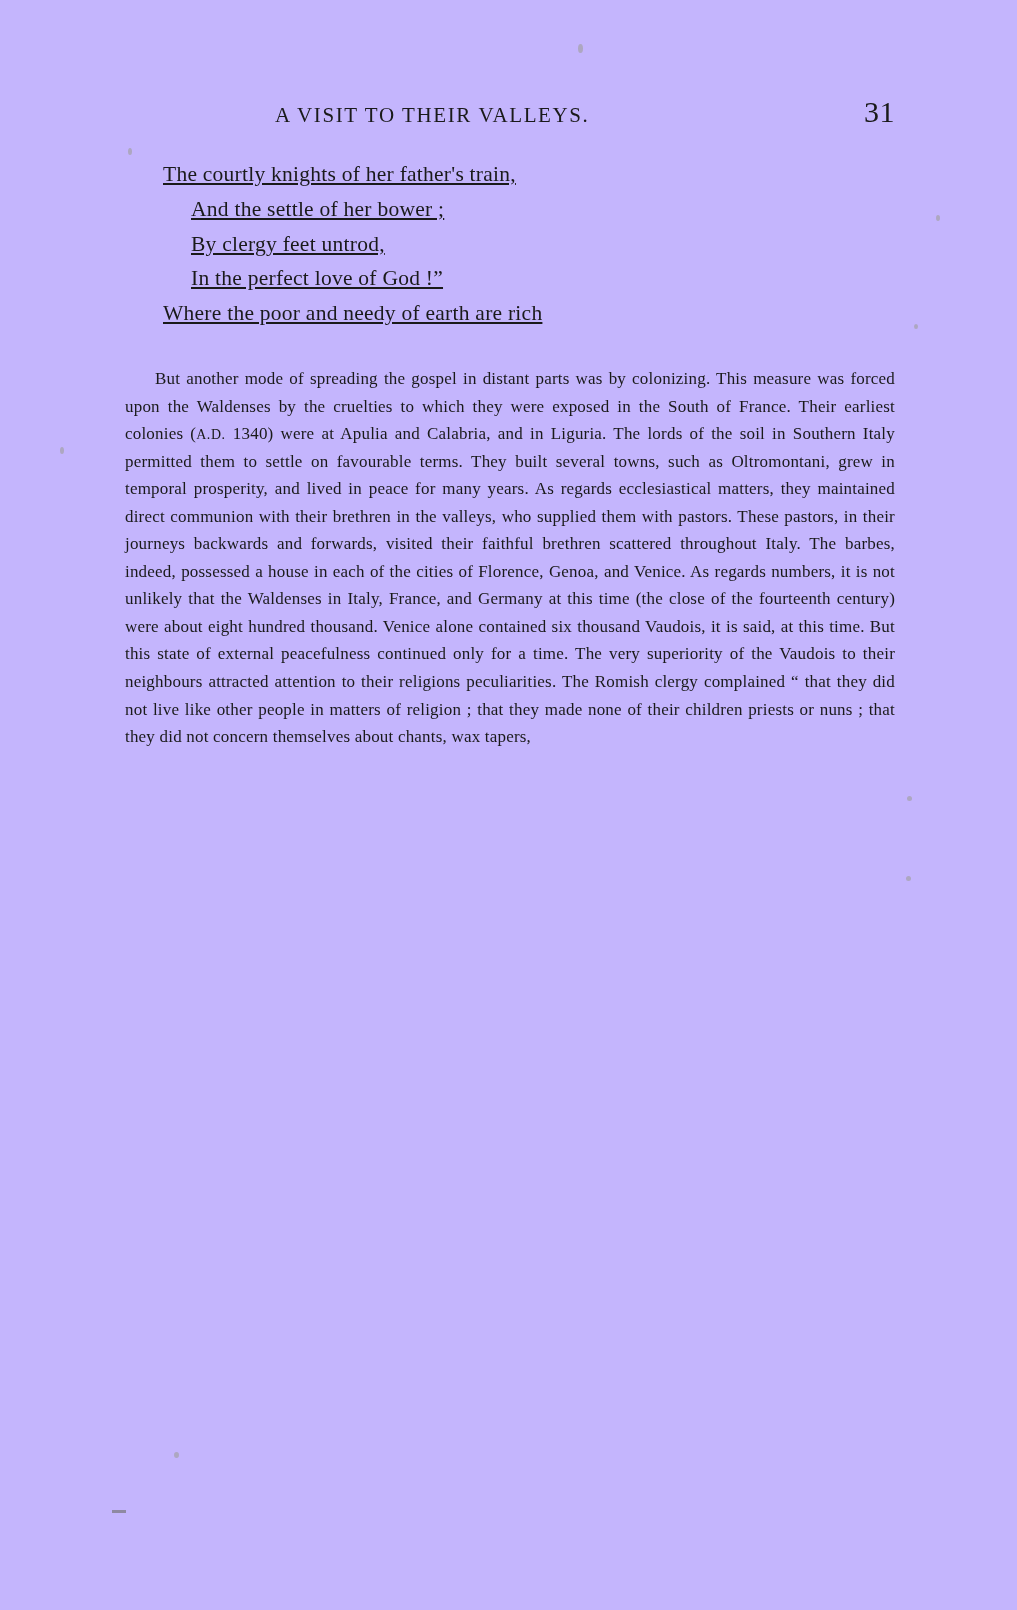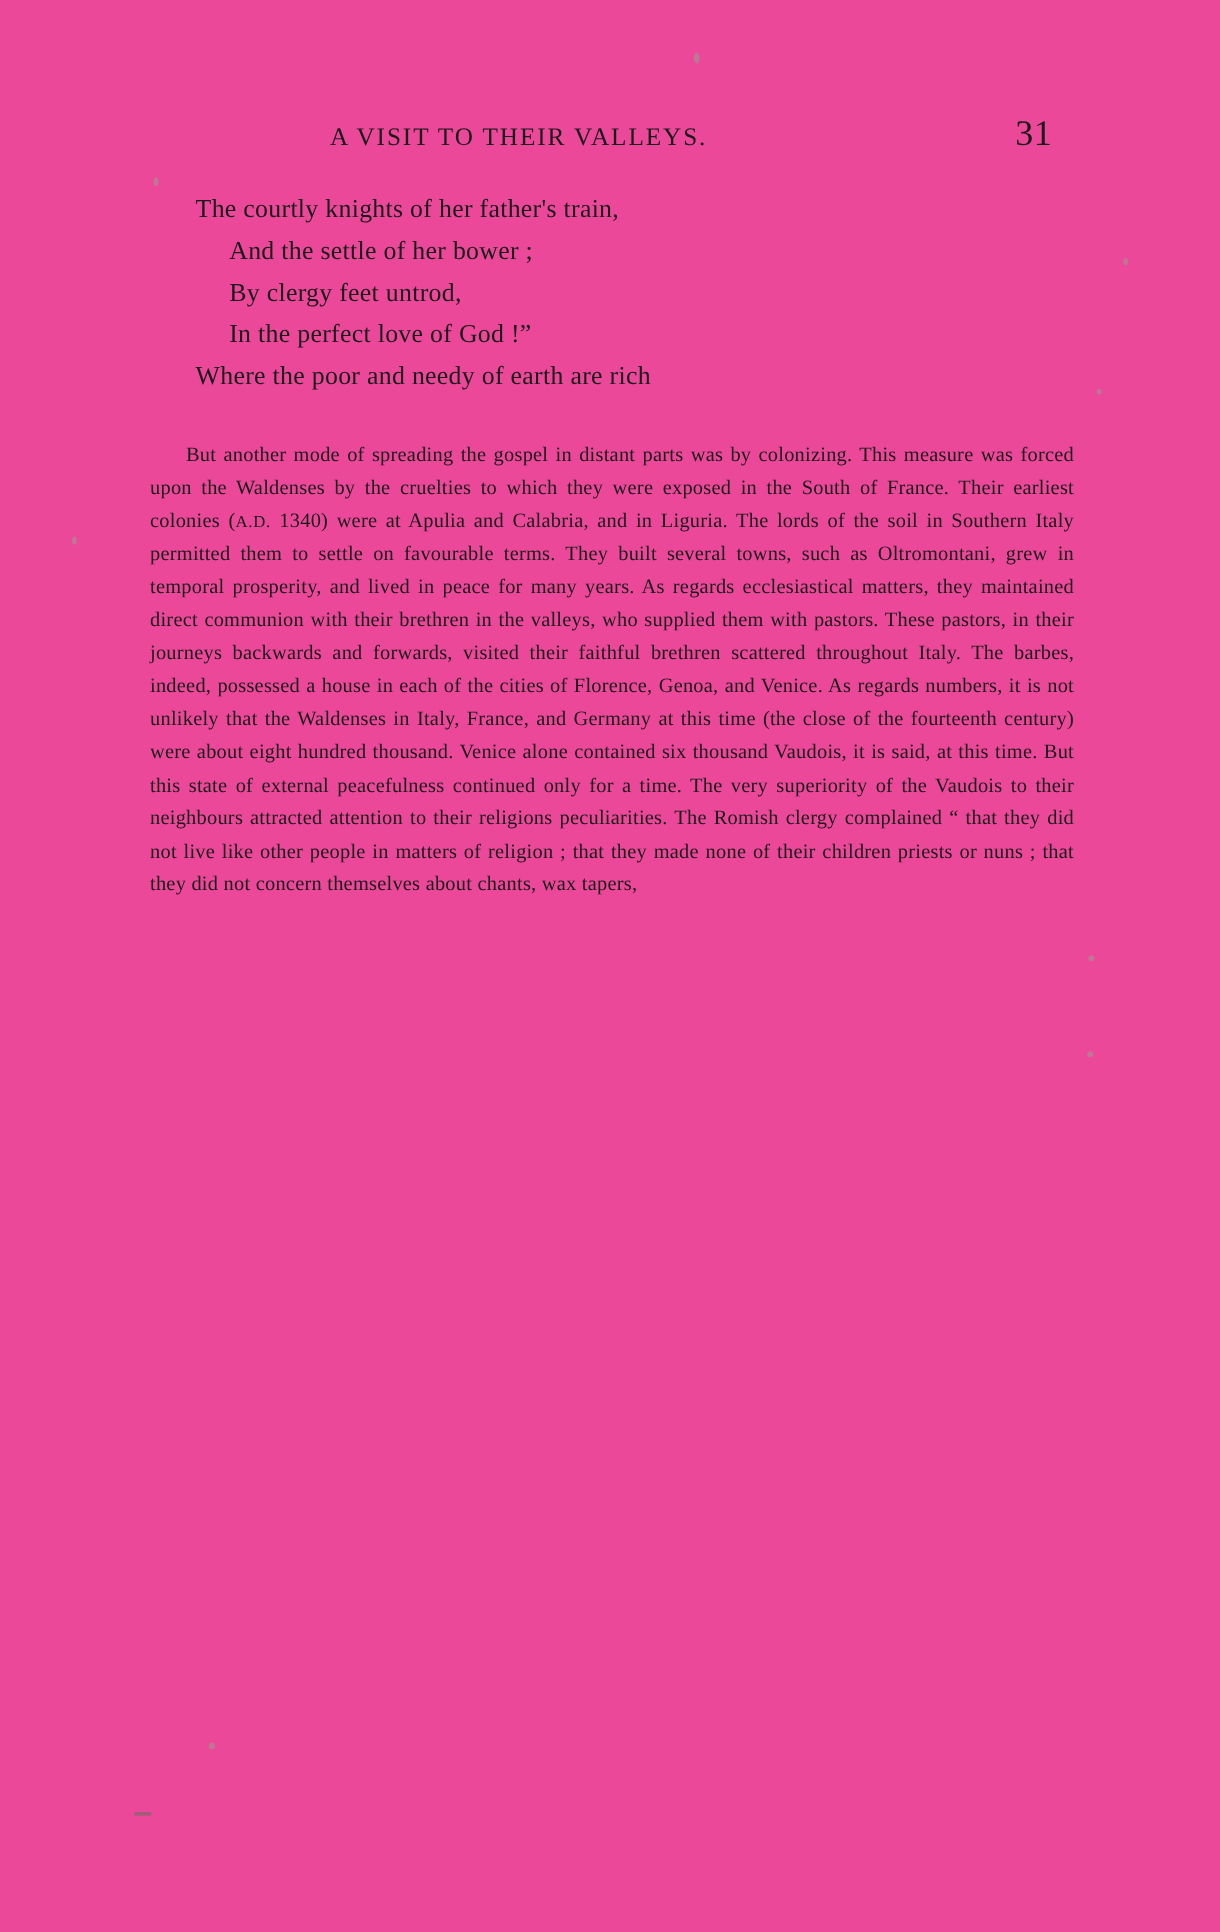--- a/index.html
+++ b/index.html
@@ -4,21 +4,21 @@
 <style>
   html, body {
     margin: 0;
     padding: 0;
     background: #ffffff;
   }
   .page {
     position: relative;
     width: 1017px;
     height: 1610px;
-    background: #ec4899;
+    background: #c4b5fd;
     font-family: "Liberation Serif", serif;
     color: #1a1a1a;
     overflow: hidden;
   }
   .page-inner {
     position: absolute;
     left: 125px;
     top: 95px;
     width: 770px;
   }
@@ -32,31 +32,31 @@
   .running-head {
     font-variant: small-caps;
     font-size: 21px;
     letter-spacing: 1.6px;
     margin-left: 150px;
     white-space: nowrap;
   }
   .folio {
     font-size: 30px;
     letter-spacing: 0.5px;
-    margin-right: 18px;
   }
   .verse {
     margin: 0 0 34px 0;
     padding-left: 38px;
     font-size: 21.5px;
     line-height: 1.62;
     letter-spacing: 0.25px;
   }
   .verse .line {
     white-space: pre-wrap;
+    text-decoration: underline;
   }
   .verse .indent {
     padding-left: 28px;
   }
   .body-par {
     font-size: 17px;
     line-height: 1.62;
     text-align: justify;
     text-justify: inter-word;
     margin: 0;

